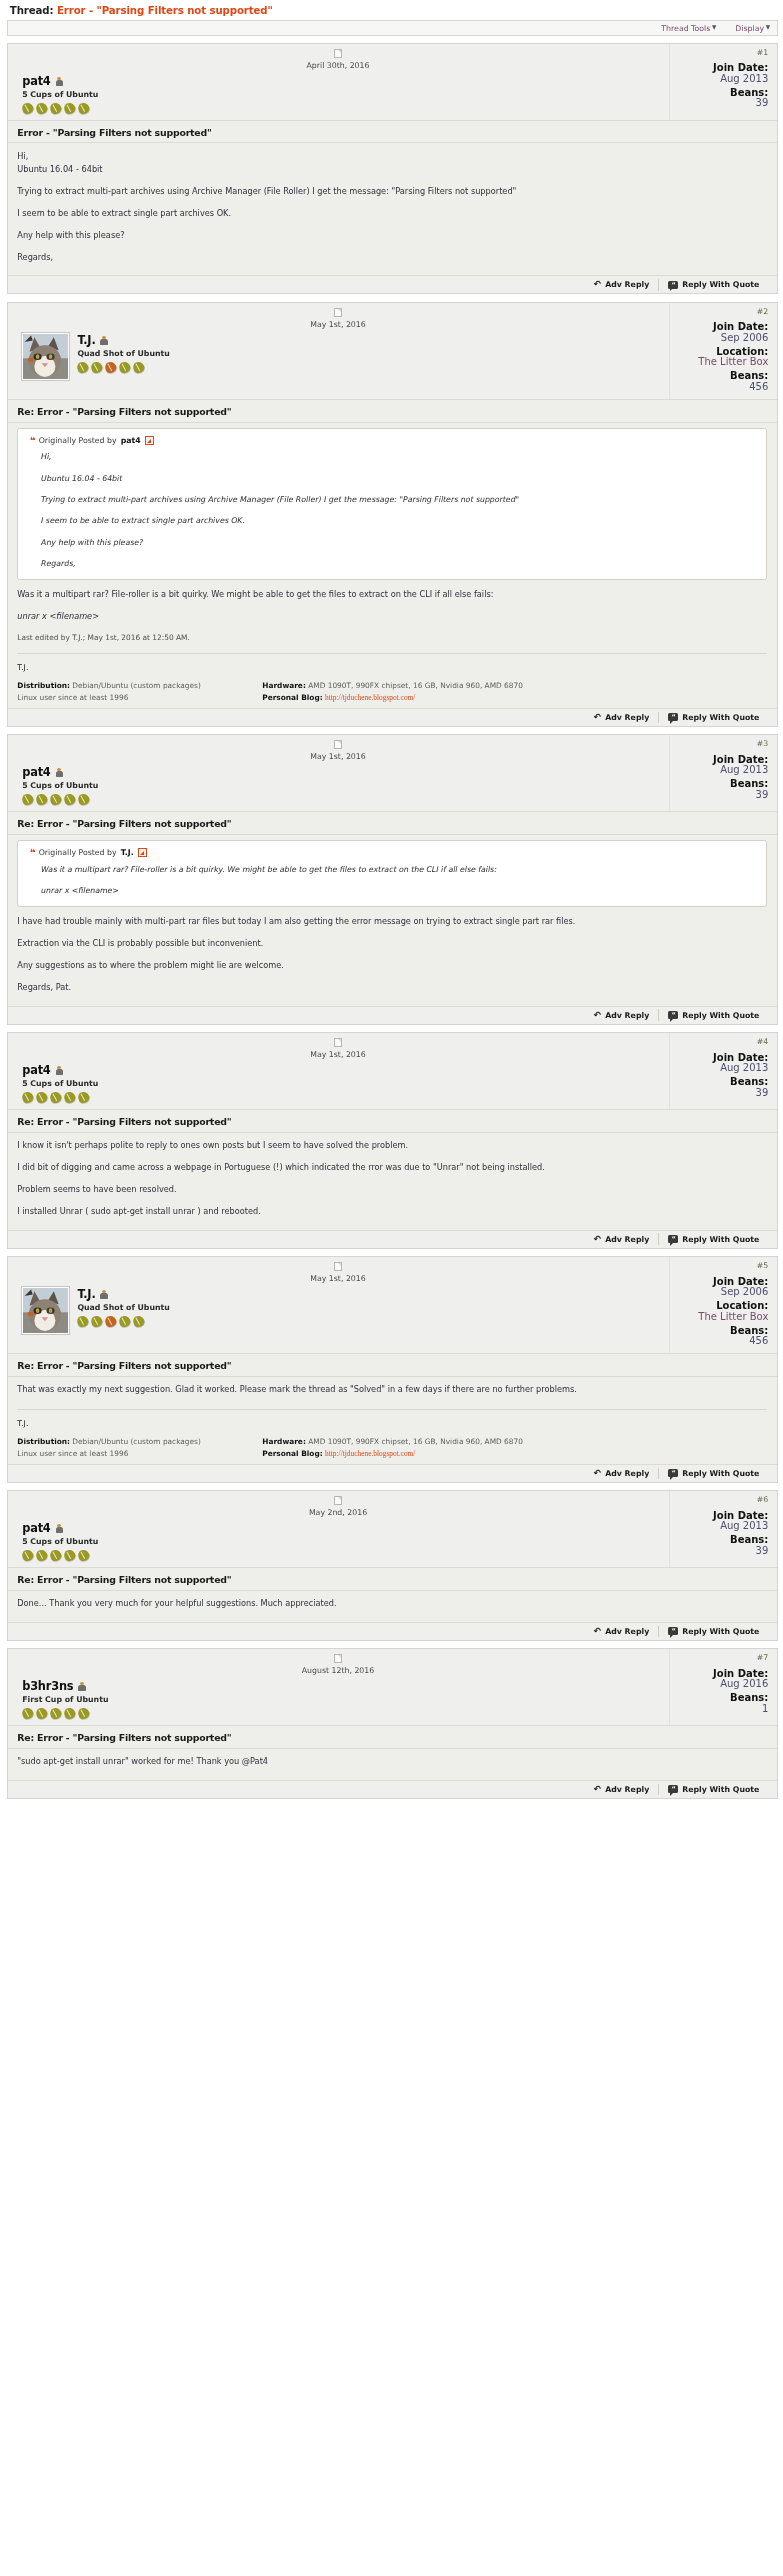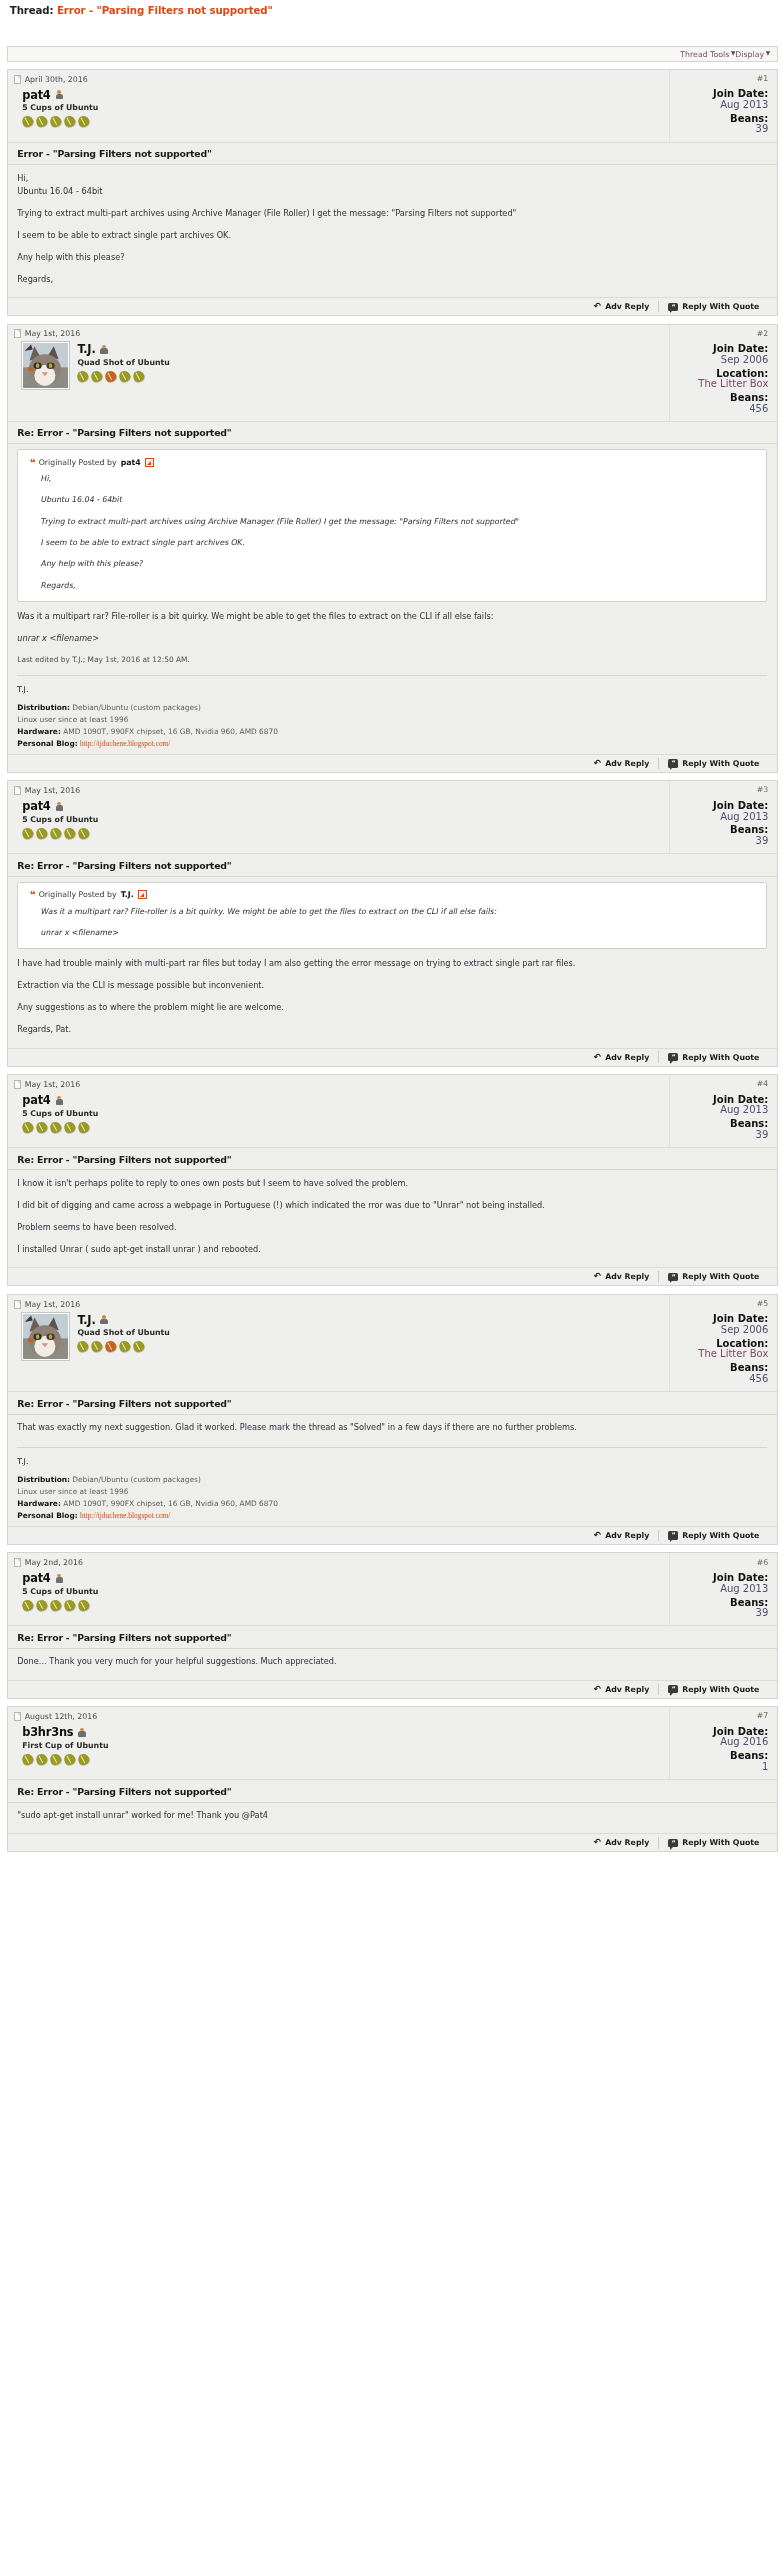--- a/index.html
+++ b/index.html
@@ -25,23 +25,22 @@
 
   
   .tools-bar {
     border: 0.8px solid #d6d3d0;
     background: #f7f7f6;
     height: 16.3px;
     display: flex;
     align-items: center;
     justify-content: flex-end;
     padding-right: 6.5px;
-    gap: 0;
+    gap: 19px;
     margin-bottom: 6.5px;
-    margin-top: 26px;
   }
   .tools-bar .tool {
     font-size: 7.8px;
     color: #7a4b6b;
     display: flex;
     align-items: center;
     gap: 1.6px;
     cursor: pointer;
   }
   .caret { font-size: 5.7px; color: #555; line-height: 1; }
@@ -66,20 +65,21 @@
     border-left: 0.8px solid #e4e1dc;
   }
 
   .post-date {
     font-size: 7.8px;
     color: #4a4a4a;
     display: flex;
     align-items: center;
     gap: 3.3px;
     margin-bottom: 4.1px;
+    flex-direction: column;
   }
   .page-icon {
     display: inline-block;
     width: 7.4px; height: 9px;
     background: #fbfbfa;
     border: 0.8px solid #b9b7b2;
     position: relative;
   }
   .page-icon::after {
     content: "";
@@ -218,21 +218,21 @@
   
   .sig {
     border-top: 0.8px solid #d9d6cf;
     margin: 4.9px 9.8px 0 9.8px;
     padding-top: 7.4px;
     font-size: 7.4px;
     color: #333;
     line-height: 12.3px;
   }
   .sig .sig-name { font-size: 7.8px; color: #222; margin-bottom: 5.7px; }
-  .sig-grid { display: flex; flex-direction: column; }
+  .sig-grid { display: flex; }
   .sig-col { width: 245px; }
   .sig-col.second { width: auto; }
   .sig b { color: #111; }
   .sig .muted { color: #5d5d5d; }
   .sig a { color: #dd4814; text-decoration: none; font-family: Liberation Serif, serif; }
 
   
   .post-foot {
     background: #efefed;
     border-top: 0.8px solid #dedbd6;
@@ -507,21 +507,21 @@
                 <span class="jump-icon"></span>
               </div>
               <div class="quote-body">
                 <p>Was it a multipart rar? File-roller is a bit quirky. We might be able to get the files to extract on the CLI if all else fails:</p>
                 <p>unrar x &lt;filename&gt;</p>
               </div>
             </div>
           </div>
           <div class="post-text">
             <p class="">I have had trouble mainly with multi-part rar files but today I am also getting the error message on trying to extract single part rar files.</p>
-            <p class="">Extraction via the CLI is message possible but inconvenient.</p>
+            <p class="">Extraction via the CLI is probably possible but inconvenient.</p>
             <p class="">Any suggestions as to where the problem might lie are welcome.</p>
             <p class="">Regards, Pat.</p>
           </div>
         </div>
         <div class="post-foot">
           <div class="foot-btn">
             <span class="reply-arrow">↶</span>
             <span>Adv Reply</span>
           </div>
           <div class="foot-btn">

